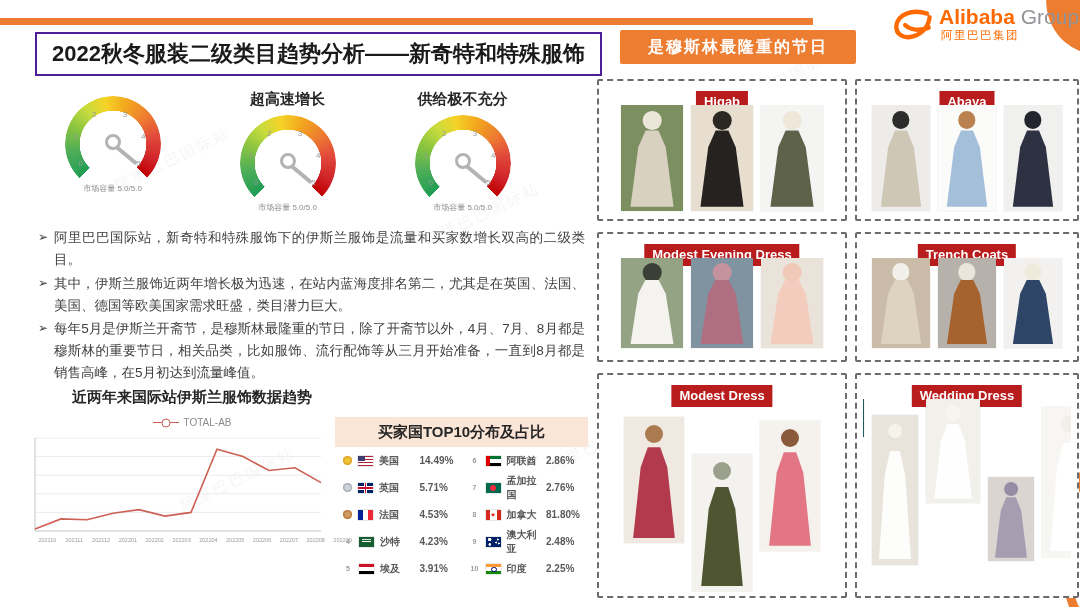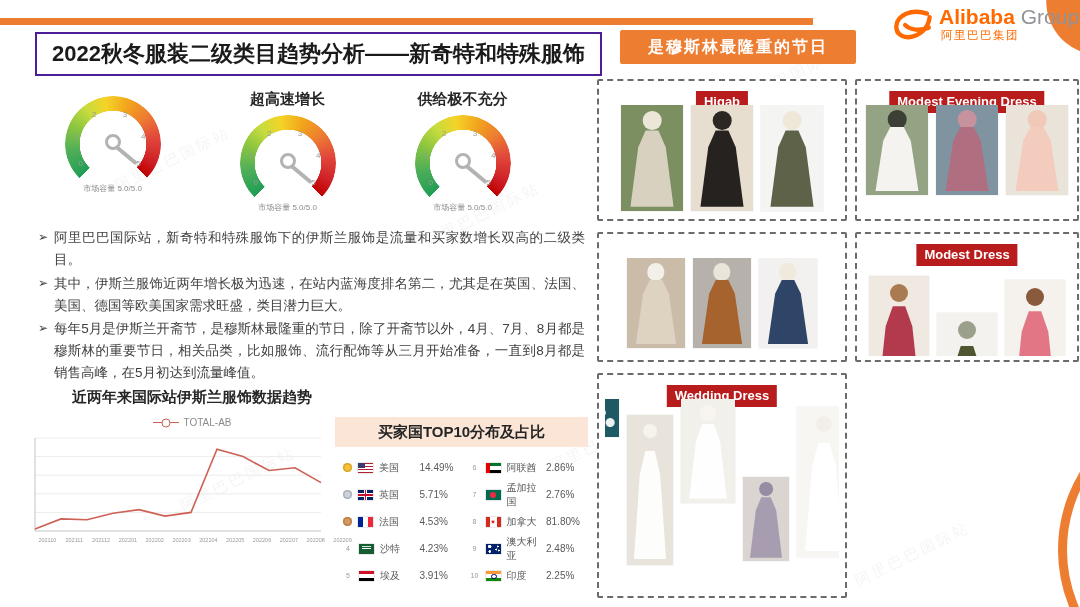--- a/index.html
+++ b/index.html
@@ -48,21 +48,21 @@
   .legend{display:flex;align-items:center;justify-content:center;gap:5px;font-size:10px;color:#8c8c8c;margin:10px 0 2px;}
   .legend-marker{width:26px;height:0;border-top:1.5px solid #cd6155;position:relative;}
   .legend-marker::after{content:'';position:absolute;left:50%;top:50%;transform:translate(-50%,-50%);width:7px;height:7px;border:1.5px solid #cd6155;border-radius:50%;background:#fff;}
   #trend-svg{display:block;margin-top:4px;}
   #xlabels{display:flex;justify-content:space-between;padding:1px 2px 0 8px;font-size:5.5px;color:#9a9a9a;}
   #xlabels span{flex:1;text-align:center;}
 
   
   .top10{position:absolute;left:335px;top:417px;width:253px;}
   .top10-header{height:30px;line-height:30px;background:#FBE5D6;text-align:center;font-weight:bold;font-size:15px;color:#262626;}
-  .top10-grid{display:flex;padding-top:7px;}
+  .top10-grid{display:flex;font-weight:bold;}
   .t-col{flex:1;}
   .t-row{display:flex;align-items:center;gap:6px;height:27px;padding-left:8px;}
   .t-rank{width:10px;flex:none;font-size:7px;color:#9a9a9a;text-align:center;}
   .medal{width:9px;height:9px;border-radius:50%;}
   .medal-gold{background:#f3c237;box-shadow:inset 0 0 0 1.5px #dba62a;}
   .medal-silver{background:#cdd3d9;box-shadow:inset 0 0 0 1.5px #a9b1ba;}
   .medal-bronze{background:#d09a62;box-shadow:inset 0 0 0 1.5px #b97f45;}
   .t-country{font-size:10px;color:#595959;flex:1;}
   .t-pct{font-size:10px;color:#595959;width:42px;flex:none;}
 
@@ -321,37 +321,55 @@
             <span class="p-head" style="background: rgb(43, 39, 35);"></span>
             <span class="p-body" style="background: rgb(38, 34, 31);"></span>
           </div>
           <div class="photo" style="width: 62px; height: 106px; margin-top: 0px; background: rgb(244, 244, 242);">
             <span class="p-head" style="background: rgb(239, 232, 217);"></span>
             <span class="p-body" style="background: rgb(93, 98, 73);"></span>
           </div>
         </div>
       </div>
       <div class="cat-box">
+        <div class="cat-label">Abaya</div>
+        <div class="cat-imgs">
+          <div class="photo" style="width: 58px; height: 106px; margin-top: 0px; background: rgb(237, 236, 233);">
+            <span class="p-head" style="background: rgb(44, 44, 44);"></span>
+            <span class="p-body" style="background: rgb(207, 199, 181);"></span>
+          </div>
+          <div class="photo" style="width: 58px; height: 106px; margin-top: 0px; background: rgb(251, 251, 250);">
+            <span class="p-head" style="background: rgb(185, 130, 79);"></span>
+            <span class="p-body" style="background: rgb(163, 191, 218);"></span>
+          </div>
+          <div class="photo" style="width: 58px; height: 106px; margin-top: 0px; background: rgb(240, 240, 238);">
+            <span class="p-head" style="background: rgb(35, 38, 46);"></span>
+            <span class="p-body" style="background: rgb(45, 49, 66);"></span>
+          </div>
+        </div>
+      </div>
+      <div class="cat-box">
         <div class="cat-label">Modest Evening Dress</div>
         <div class="cat-imgs">
           <div class="photo" style="width: 62px; height: 90px; margin-top: 0px; background: rgb(148, 163, 132);">
             <span class="p-head" style="background: rgb(59, 63, 53);"></span>
             <span class="p-body" style="background: rgb(244, 243, 240);"></span>
           </div>
           <div class="photo" style="width: 62px; height: 90px; margin-top: 0px; background: rgb(127, 147, 160);">
             <span class="p-head" style="background: rgb(197, 146, 157);"></span>
             <span class="p-body" style="background: rgb(176, 111, 129);"></span>
           </div>
           <div class="photo" style="width: 62px; height: 90px; margin-top: 0px; background: rgb(234, 227, 218);">
             <span class="p-head" style="background: rgb(240, 201, 184);"></span>
             <span class="p-body" style="background: rgb(243, 204, 190);"></span>
           </div>
         </div>
       </div>
       <div class="cat-box">
+        <div class="cat-label">Trench Coats</div>
         <div class="cat-imgs">
           <div class="photo" style="width: 58px; height: 90px; margin-top: 0px; background: rgb(203, 188, 169);">
             <span class="p-head" style="background: rgb(243, 240, 233);"></span>
             <span class="p-body" style="background: rgb(222, 211, 193);"></span>
           </div>
           <div class="photo" style="width: 58px; height: 90px; margin-top: 0px; background: rgb(182, 178, 171);">
             <span class="p-head" style="background: rgb(233, 229, 219);"></span>
             <span class="p-body" style="background: rgb(166, 99, 45);"></span>
           </div>
           <div class="photo" style="width: 58px; height: 90px; margin-top: 0px; background: rgb(242, 241, 239);">

